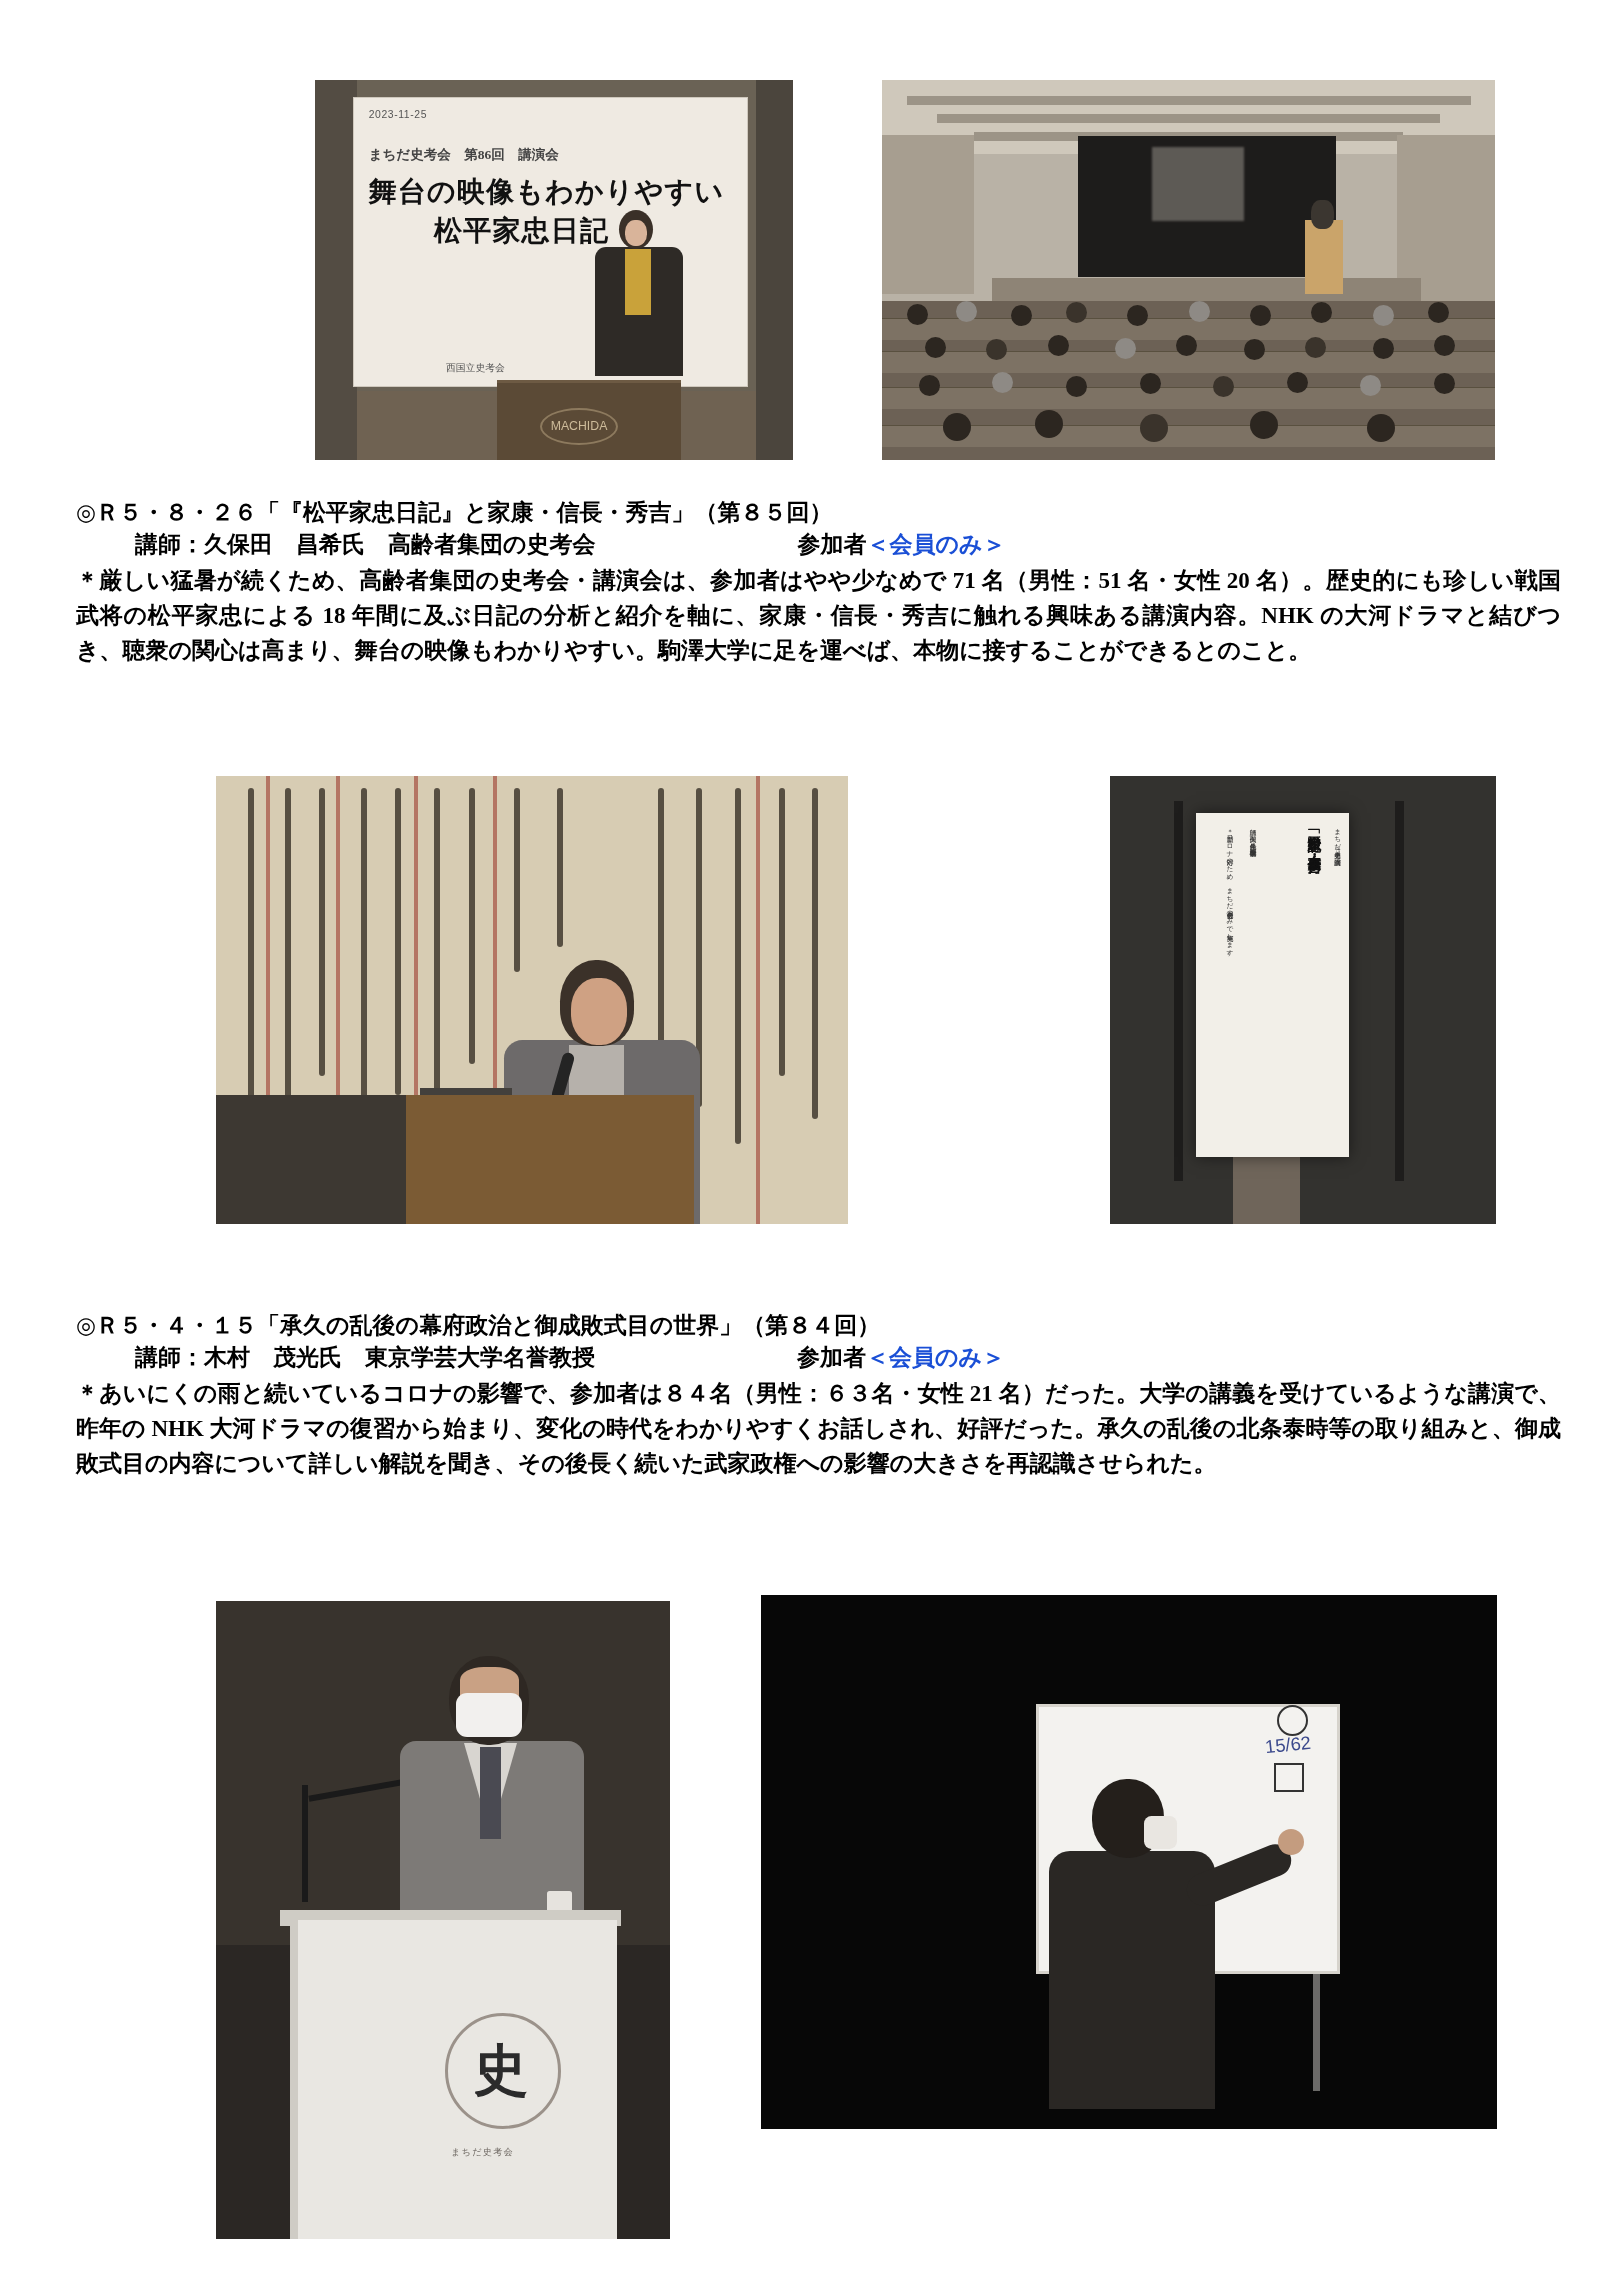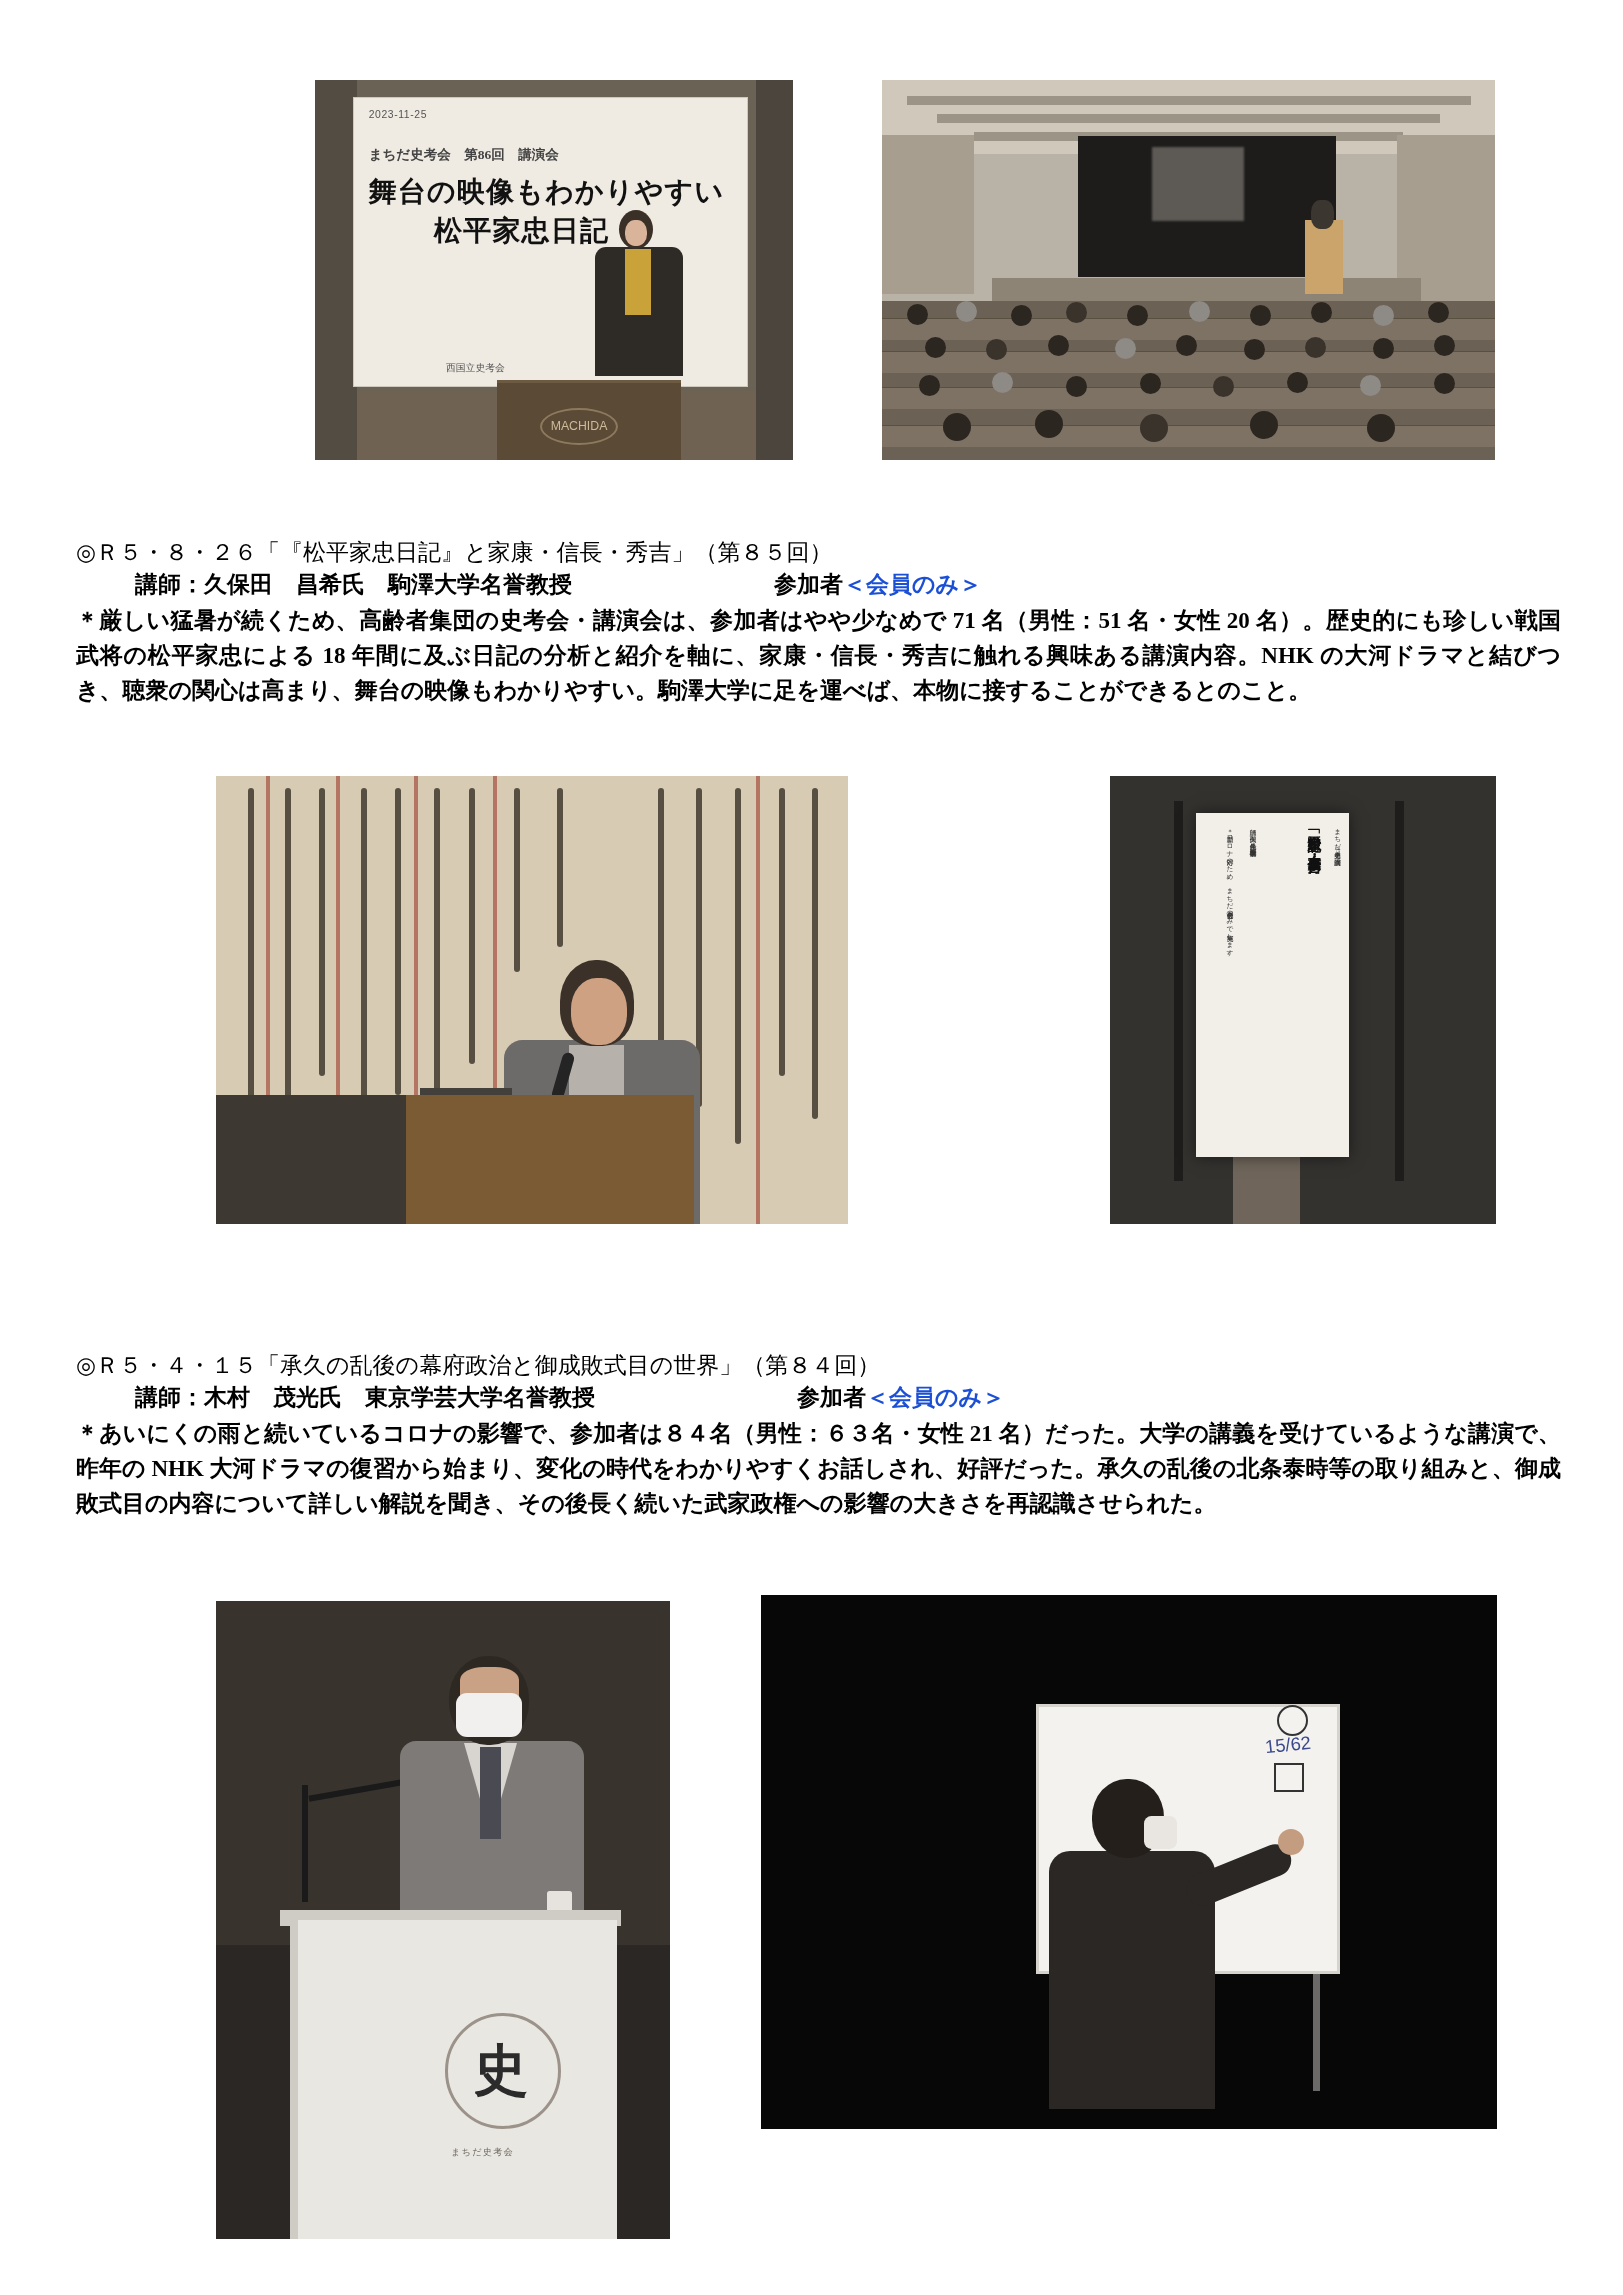--- a/index.html
+++ b/index.html
@@ -31,25 +31,24 @@
     inset: 0;
   }
 
   
   .textblock {
     position: absolute;
     box-sizing: border-box;
   }
   .heading-line {
     font-size: 23px;
-    font-weight: normal;
+    font-weight: bold;
     letter-spacing: 0px;
     white-space: nowrap;
     line-height: 1.35;
-    margin-top: 40px;
   }
   .sub-line {
     font-size: 23px;
     font-weight: bold;
     line-height: 1.5;
     white-space: nowrap;
   }
   .sub-line .indent {
     display: inline-block;
     width: 59px;
@@ -393,21 +392,21 @@
         <div class="head l" style="left:258px; top:113px; width:28px; height:28px;"></div>
         <div class="head" style="left:368px; top:110px; width:28px; height:28px;"></div>
         <div class="head" style="left:485px; top:113px; width:28px; height:28px;"></div>
       </div>
     </div>
   </div>
 
   <div class="textblock" id="block-85">
     <div class="heading-line">◎Ｒ５・８・２６「『松平家忠日記』と家康・信長・秀吉」（第８５回）</div>
     <div class="sub-line">
-      <span class="indent"></span><span>講師：久保田　昌希氏　駒澤大学名誉教授</span><span class="spacer-wide"></span><span class="attend">参加者</span><span class="members-only">＜会員のみ＞</span>
+      <span class="indent"></span><span>講師：久保田　昌希氏　高齢者集団の史考会</span><span class="spacer-wide"></span><span class="attend">参加者</span><span class="members-only">＜会員のみ＞</span>
     </div>
     <div class="body-para">＊厳しい猛暑が続くため、高齢者集団の史考会・講演会は、参加者はやや少なめで 71 名（男性：51 名・女性 20 名）。歴史的にも珍しい戦国武将の松平家忠による 18 年間に及ぶ日記の分析と紹介を軸に、家康・信長・秀吉に触れる興味ある講演内容。NHK の大河ドラマと結びつき、聴衆の関心は高まり、舞台の映像もわかりやすい。駒澤大学に足を運べば、本物に接することができるとのこと。</div>
   </div>
 
   <div class="photo" id="photo-calligraphy">
     <div class="inner">
       <div class="paper"></div>
       <div class="redline" style="left:50px;"></div>
       <div class="redline" style="left:120px;"></div>
       <div class="redline" style="left:198px;"></div>

